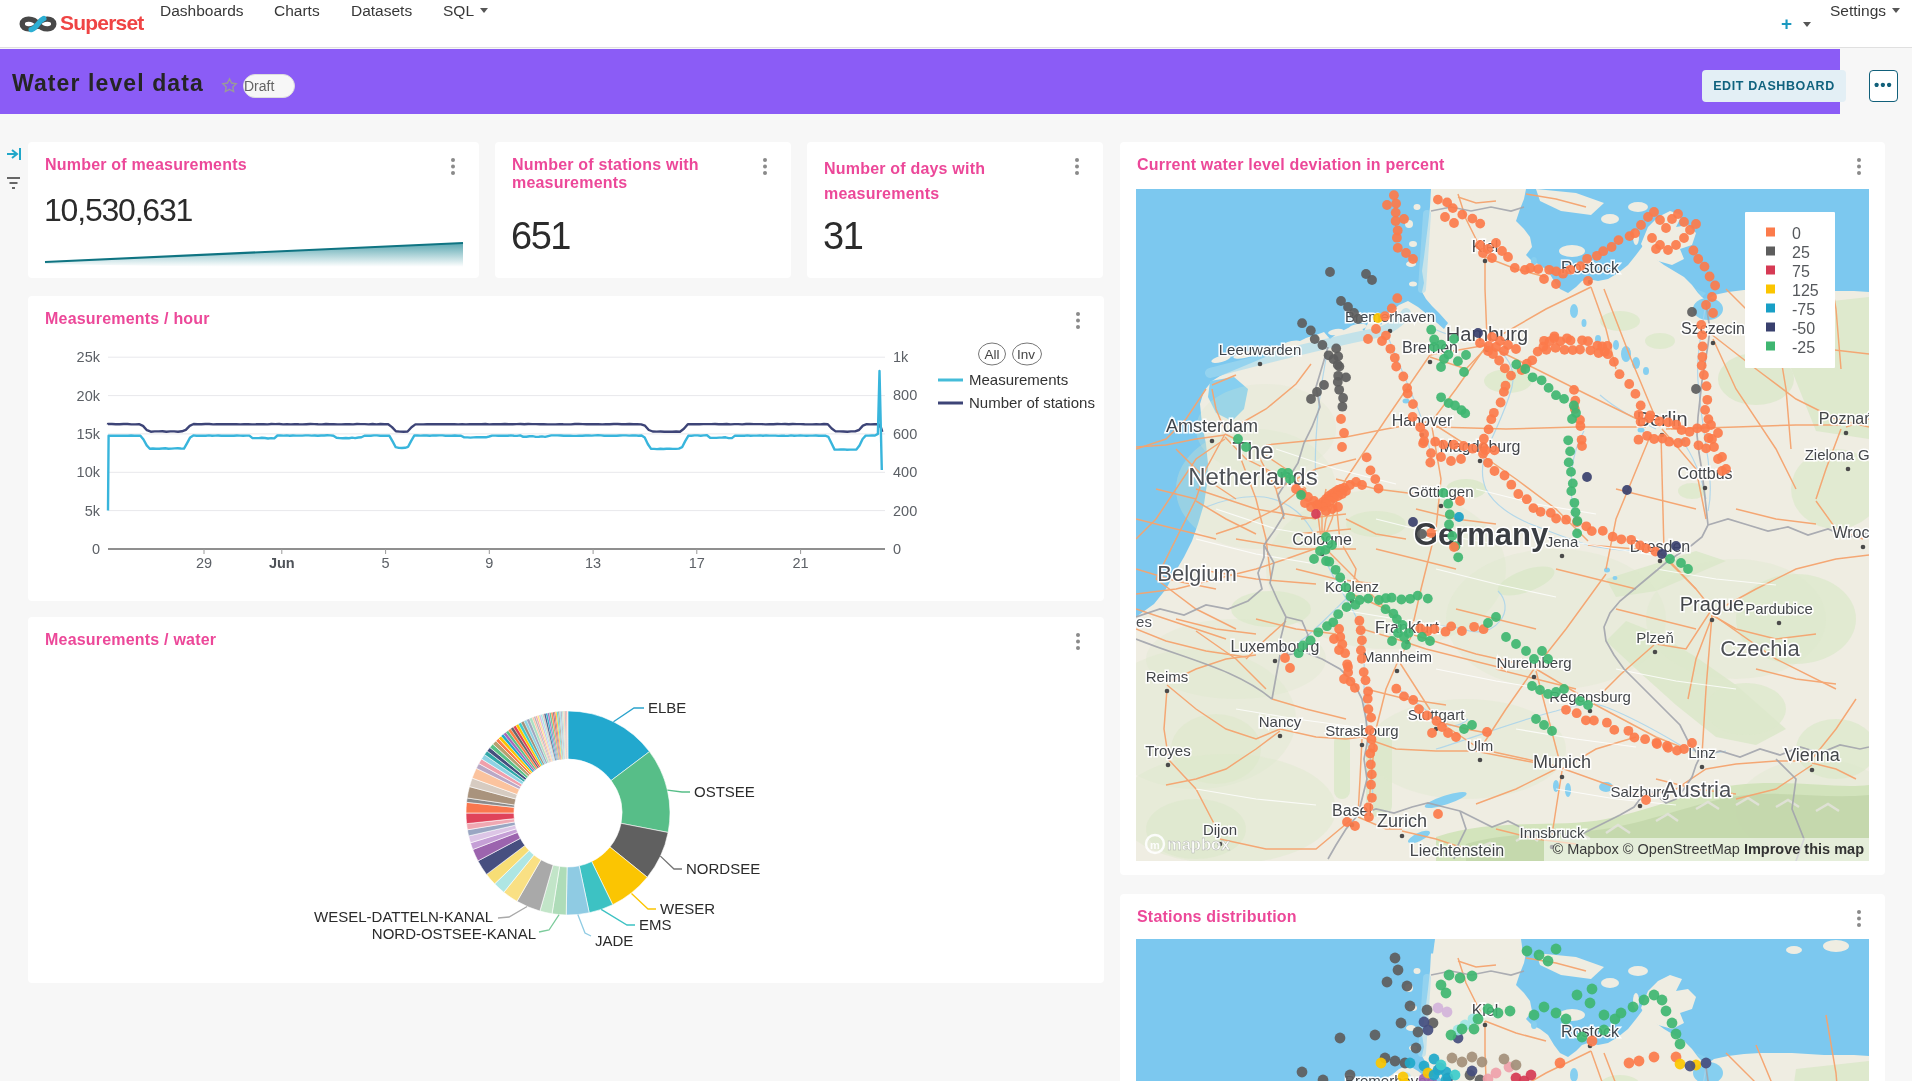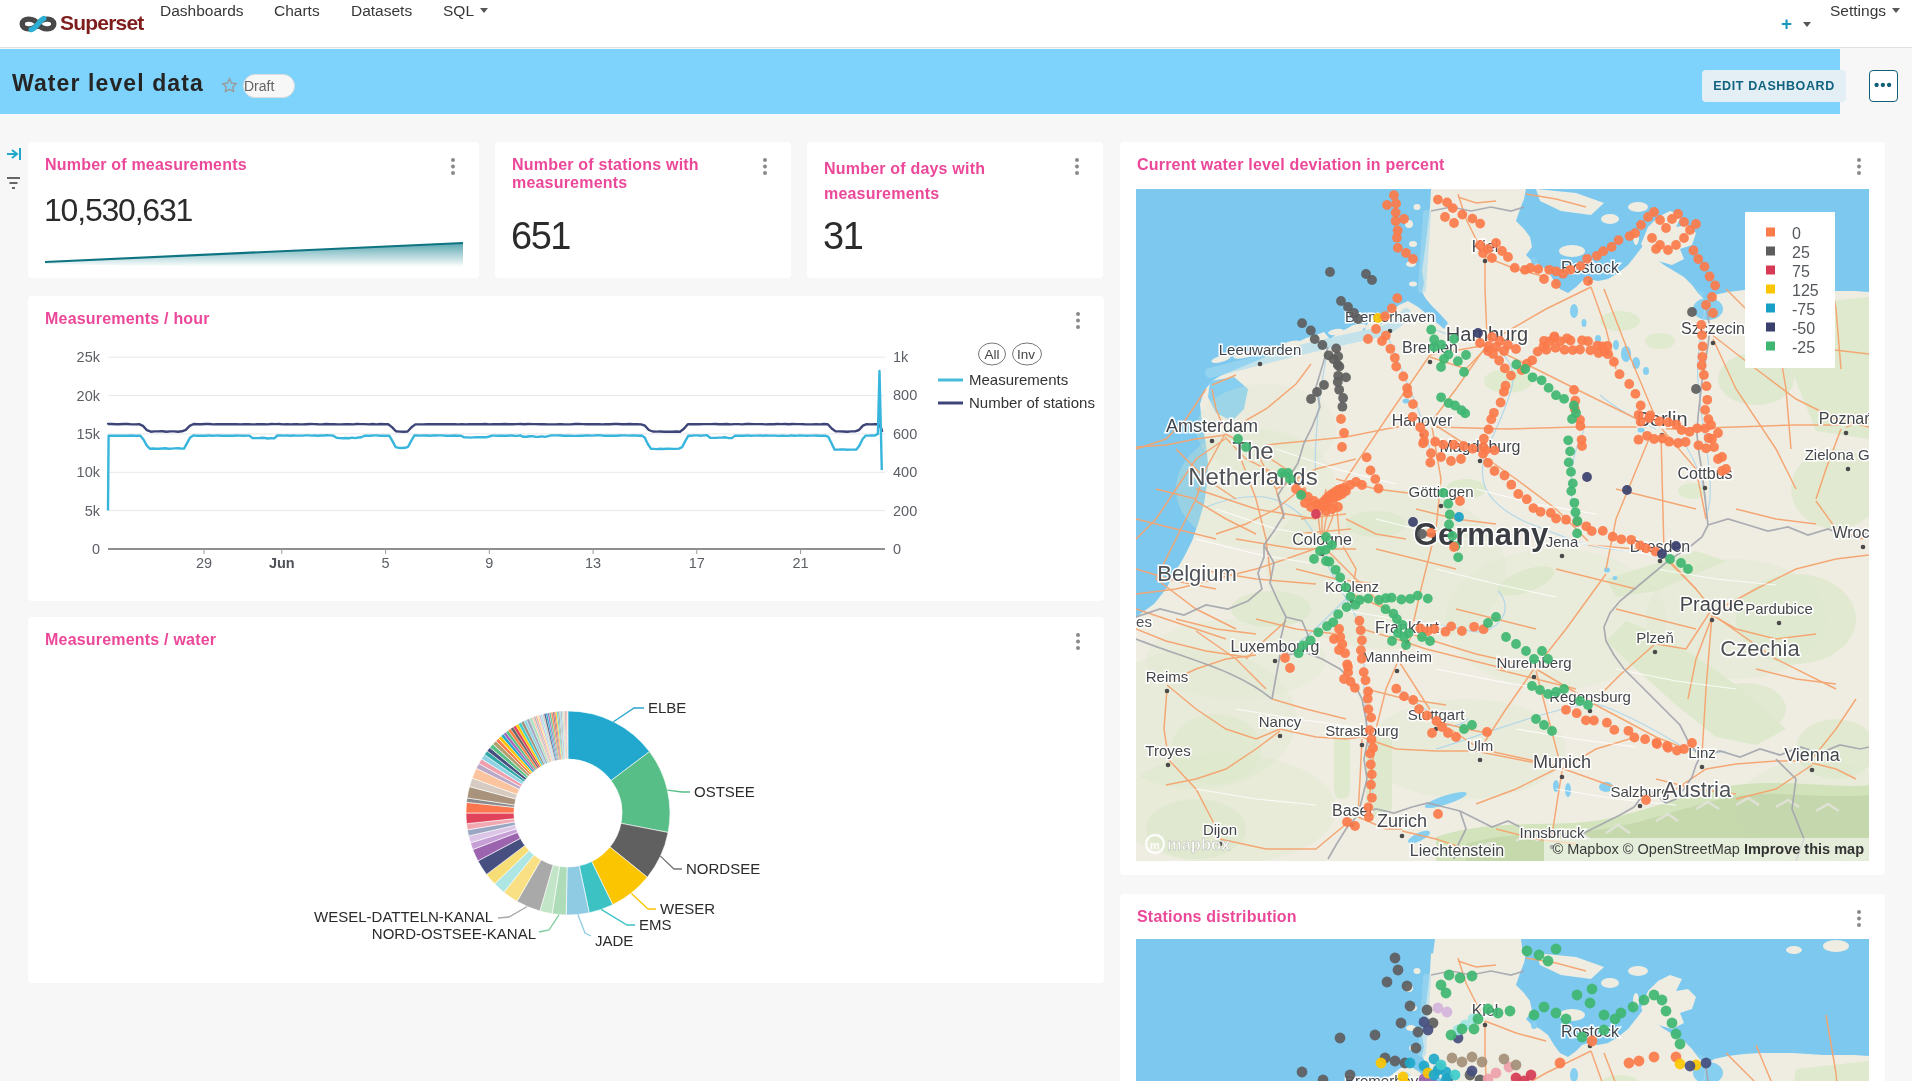--- a/index.html
+++ b/index.html
@@ -1,21 +1,21 @@
 <!DOCTYPE html>
 <html><head><meta charset="utf-8"><title>Water level data</title><style>
 *{margin:0;padding:0;box-sizing:border-box}
 html,body{width:1912px;height:1081px;overflow:hidden;background:#F7F7F7;
 font-family:"Liberation Sans",sans-serif;-webkit-font-smoothing:antialiased}
 .nav{position:absolute;left:0;top:0;width:1912px;height:48px;background:#fff;border-bottom:1px solid #E0E0E0}
 .logo{position:absolute;left:17px;top:9px}
-.brand{position:absolute;left:60px;top:11px;font-size:21px;font-weight:bold;color:#7f1d1d;letter-spacing:-0.8px}
+.brand{position:absolute;left:60px;top:11px;font-size:21px;font-weight:bold;color:#ef4444;letter-spacing:-0.8px}
 .navitem{position:absolute;top:2px;font-size:15.5px;color:#383838}
 .caret{display:inline-block;width:0;height:0;border-left:4.5px solid transparent;border-right:4.5px solid transparent;border-top:5px solid #565656;vertical-align:middle;margin-left:6px;margin-bottom:2px}
-.hdr{position:absolute;left:0;top:49px;width:1840px;height:65px;background:#7dd3fc}
+.hdr{position:absolute;left:0;top:49px;width:1840px;height:65px;background:#8b5cf6}
 .title{position:absolute;left:12px;top:21px;font-size:23px;font-weight:bold;color:#252525;letter-spacing:1.1px}
 .draft{position:absolute;left:243px;top:25px;width:52px;height:24px;border:1px solid #DDD;border-radius:12px;background:#F7F7F7;color:#646464;font-size:14px;line-height:22px}
 .editbtn{position:absolute;left:1702px;top:21px;width:144px;height:32px;background:#E3EFF5;border-radius:4px;color:#10627E;font-size:12.5px;font-weight:bold;letter-spacing:0.6px;text-align:center;line-height:32px}
 .dotbtn{position:absolute;left:1869px;top:21px;width:29px;height:32px;background:#fff;border:1px solid #11607A;border-radius:4px;color:#11607A;font-size:15px;font-weight:bold;text-align:center;line-height:28px;letter-spacing:1px}
 .card{position:absolute;background:#fff;border-radius:4px}
 .ctitle{position:absolute;left:17px;top:14px;font-size:16px;font-weight:bold;color:#ec4899;letter-spacing:0.2px}
 .cmenu{position:absolute;right:19px;top:15px;width:14px;height:18px;color:#898989;font-size:15px;font-weight:bold;line-height:6px;text-align:center}
 .bignum{position:absolute;left:16px;top:50px;font-size:32px;color:#2b2b2b;letter-spacing:-1.2px}
 </style></head><body>
 <div class="nav">

